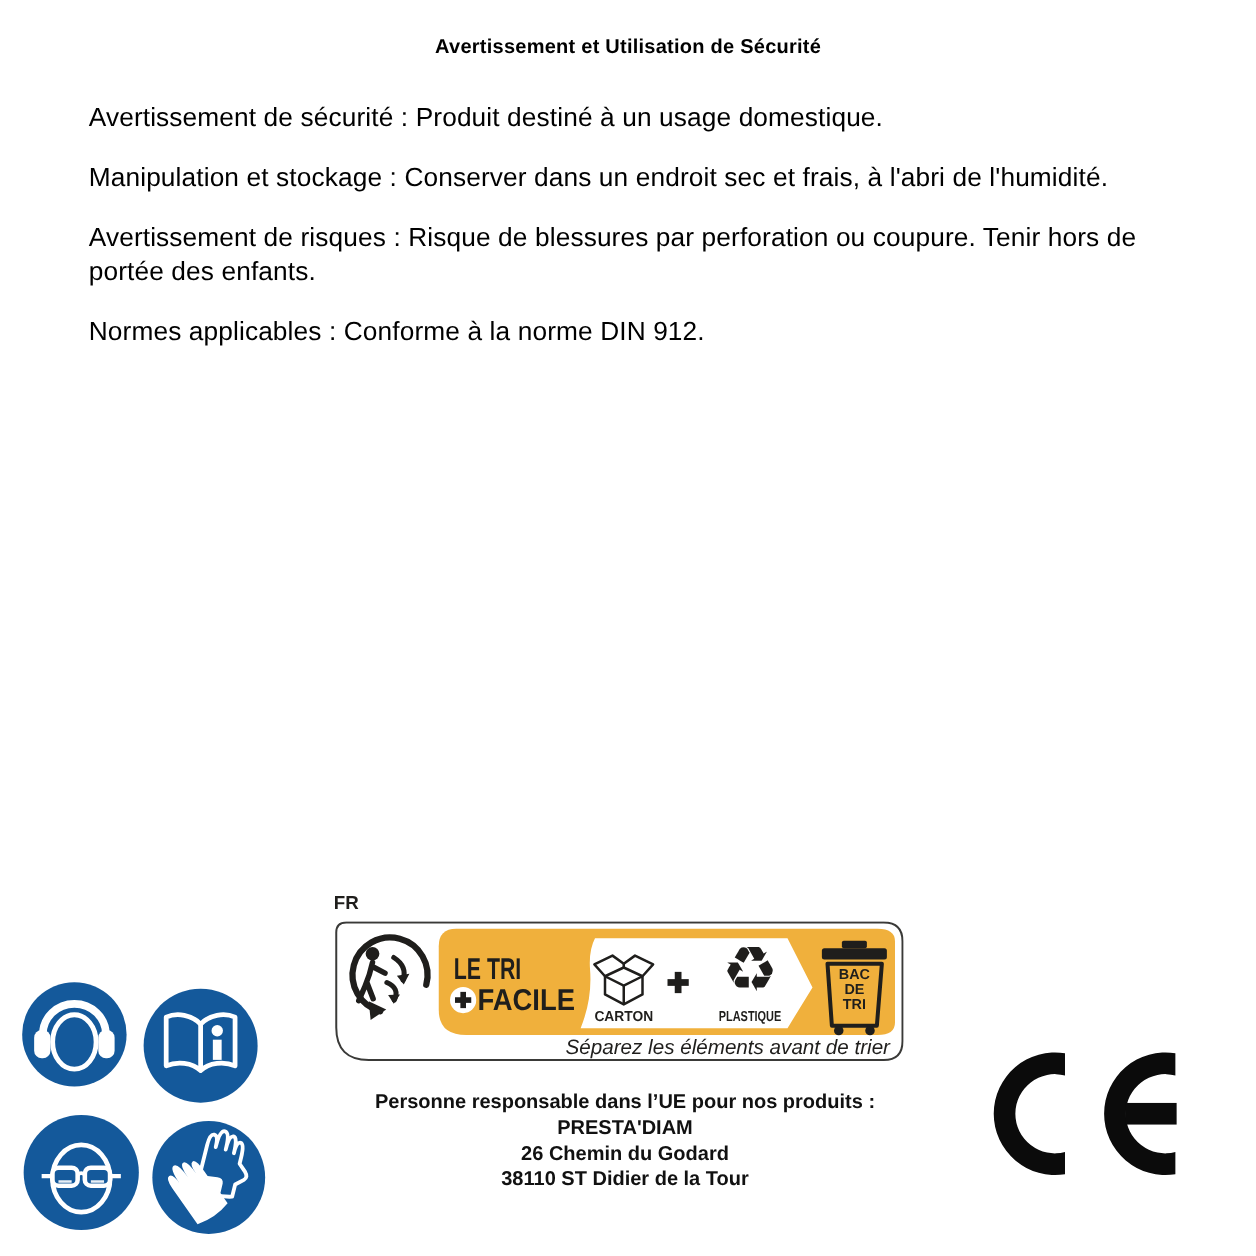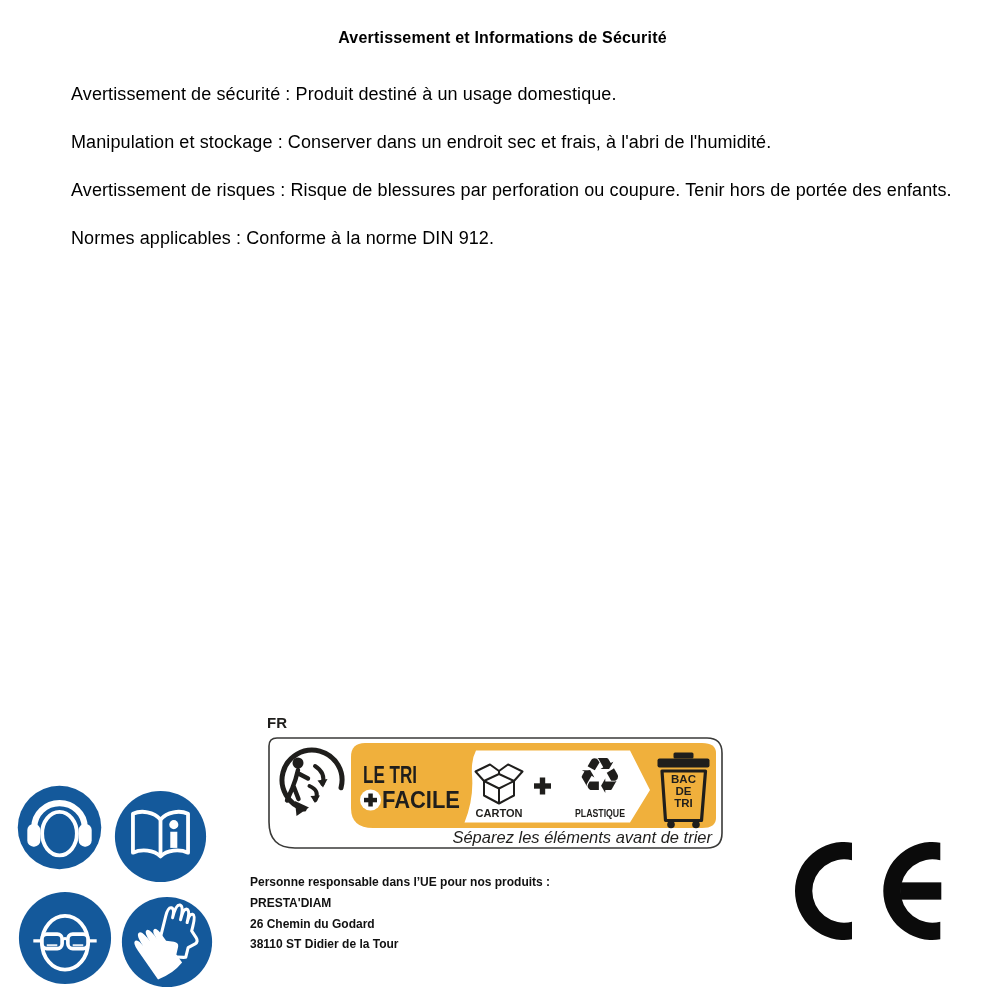--- a/index.html
+++ b/index.html
@@ -6,44 +6,44 @@
   body{
     width:1005px;height:1005px;position:relative;background:#ffffff;
     font-family:"Liberation Sans", sans-serif;color:#000;
     overflow:hidden;
   }
   .title{
     position:absolute;top:29px;left:0;width:1005px;margin:0;
     text-align:center;font-size:16px;font-weight:bold;letter-spacing:.2px;
   }
   .content{position:absolute;left:71px;top:81px;width:902px;}
-  .content p{margin:0 0 21px 0;font-size:18px;line-height:27px;letter-spacing:.1px;}
+  .content p{margin:0 0 21px 0;font-size:21px;line-height:27px;letter-spacing:.1px;}
   .fr-label{
     position:absolute;left:267px;top:714px;font-size:15px;font-weight:bold;color:#1F1E1C;text-align:right;
   }
   .sorting-svg{position:absolute;left:268px;top:737px;width:455px;height:112px;}
   .mand-icon{position:absolute;}
   #icon-ear{left:16px;top:784px;width:87px;height:87px;}
   #icon-book{left:113px;top:789px;width:95px;height:95px;}
   #icon-goggles{left:17px;top:890px;width:96px;height:96px;}
   #icon-gloves{left:120px;top:895px;width:94px;height:94px;}
   .responsible{
-    position:absolute;left:250px;top:872px;width:500px;
-    font-size:12px;font-weight:bold;line-height:20.8px;color:#111;
+    position:absolute;left:250px;top:872px;width:500px;text-align:center;
+    font-size:16px;font-weight:bold;line-height:20.8px;color:#111;
   }
   .ce-svg{position:absolute;left:780px;top:838px;width:170px;height:110px;}
   .label-text{font-family:"Liberation Sans", sans-serif;font-weight:bold;fill:#1F1E1C;}
   .label-italic{font-family:"Liberation Sans", sans-serif;font-style:italic;fill:#1F1E1C;}
 </style>
 </head>
 <body>
 
 <main>
 
-  <h1 class="title">Avertissement et Informations de Sécurité</h1>
+  <h1 class="title">Avertissement et Utilisation de Sécurité</h1>
 
   <section class="content">
     <p>Avertissement de sécurité : Produit destiné à un usage domestique.</p>
     <p>Manipulation et stockage : Conserver dans un endroit sec et frais, à l'abri de l'humidité.</p>
     <p>Avertissement de risques : Risque de blessures par perforation ou coupure. Tenir hors de portée des enfants.</p>
     <p>Normes applicables : Conforme à la norme DIN 912.</p>
   </section>
 
   <svg id="icon-ear" class="mand-icon" viewBox="0 0 100 100">
     <circle cx="50" cy="50" r="48" fill="#14599B"></circle>

